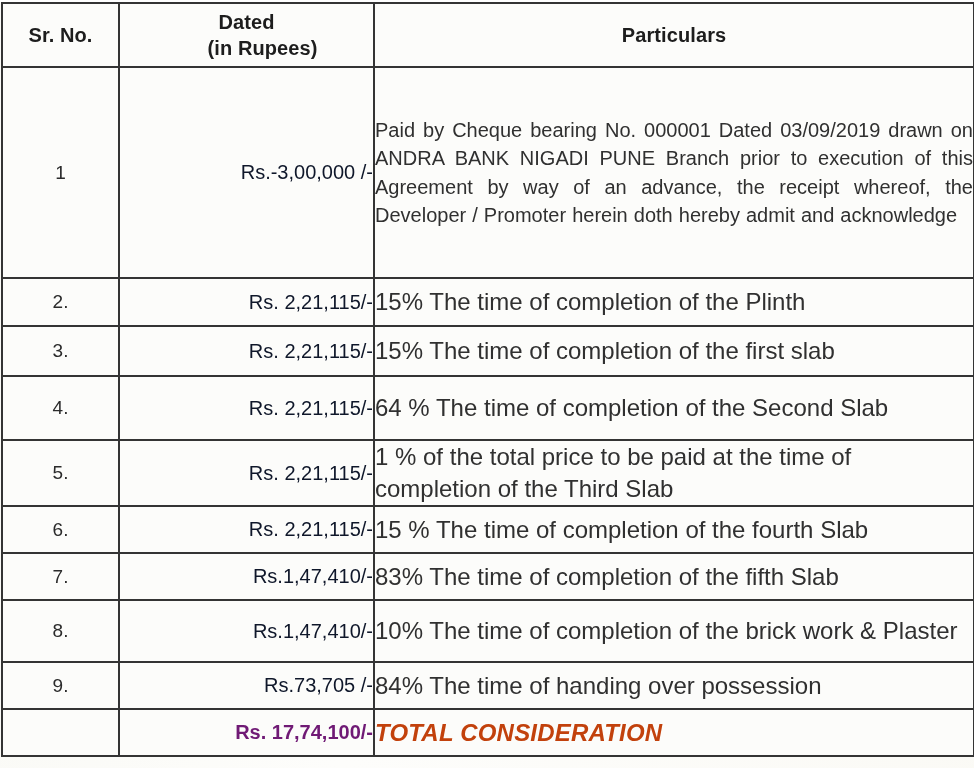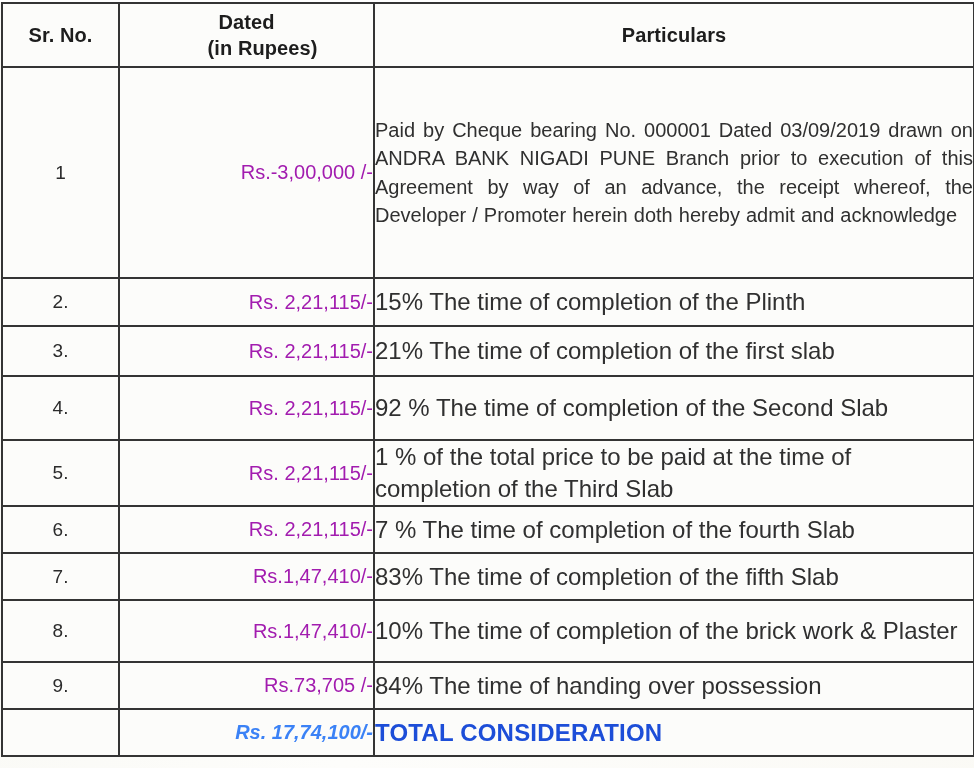--- a/index.html
+++ b/index.html
@@ -77,21 +77,21 @@
     padding: 0 2px;
   }
   .sr-top {
     vertical-align: top;
     padding-top: 4px;
   }
 
   .amt {
     text-align: right;
     font-size: 20px;
-    color: #a21caf;
+    color: #0f172a;
     padding: 0 8px 0 4px;
     white-space: nowrap;
   }
 
   .par {
     text-align: left;
     font-size: 24px;
     color: #303030;
     padding: 3px 6px 3px 8px;
     line-height: 1.33;
@@ -102,26 +102,26 @@
     text-align-last: left;
     line-height: 1.42;
     font-size: 20px;
     padding: 6px 6px 6px 8px;
     word-spacing: .5px;
   }
 
   .par-bold {
     font-weight: bold;
     letter-spacing: .2px;
-    color: #1d4ed8;
+    color: #c2410c;
+    font-style: italic;
   }
   .amt-bold {
     font-weight: bold;
-    color: #3b82f6;
-    font-style: italic;
+    color: #701a75;
   }
 
   
   tr.r-head td { height: 62px; }
   tr.r-1    td { height: 209px; }
   tr.r-2    td { height: 46px; }
   tr.r-3    td { height: 48px; }
   tr.r-4    td { height: 62px; }
   tr.r-5    td { height: 64px; }
   tr.r-6    td { height: 45px; }
@@ -169,39 +169,39 @@
 
       <tr class="r-2">
         <td class="sr sr-top">2.</td>
         <td class="amt">Rs. 2,21,115/-</td>
         <td class="par">15% The time of completion of the Plinth</td>
       </tr>
 
       <tr class="r-3">
         <td class="sr sr-top">3.</td>
         <td class="amt">Rs. 2,21,115/-</td>
-        <td class="par">21% The time of completion of the first slab</td>
+        <td class="par">15% The time of completion of the first slab</td>
       </tr>
 
       <tr class="r-4">
         <td class="sr sr-top">4.</td>
         <td class="amt">Rs. 2,21,115/-</td>
-        <td class="par par-top">92 % The time of completion of the Second Slab</td>
+        <td class="par par-top">64 % The time of completion of the Second Slab</td>
       </tr>
 
       <tr class="r-5">
         <td class="sr sr-top">5.</td>
         <td class="amt">Rs. 2,21,115/-</td>
         <td class="par par-top">1 % of the total price to be paid at the time of completion of the Third Slab</td>
       </tr>
 
       <tr class="r-6">
         <td class="sr sr-top">6.</td>
         <td class="amt">Rs. 2,21,115/-</td>
-        <td class="par">7 % The time of completion of the fourth Slab</td>
+        <td class="par">15 % The time of completion of the fourth Slab</td>
       </tr>
 
       <tr class="r-7">
         <td class="sr sr-top">7.</td>
         <td class="amt">Rs.1,47,410/-</td>
         <td class="par">83% The time of completion of the fifth Slab</td>
       </tr>
 
       <tr class="r-8">
         <td class="sr sr-top">8.</td>

